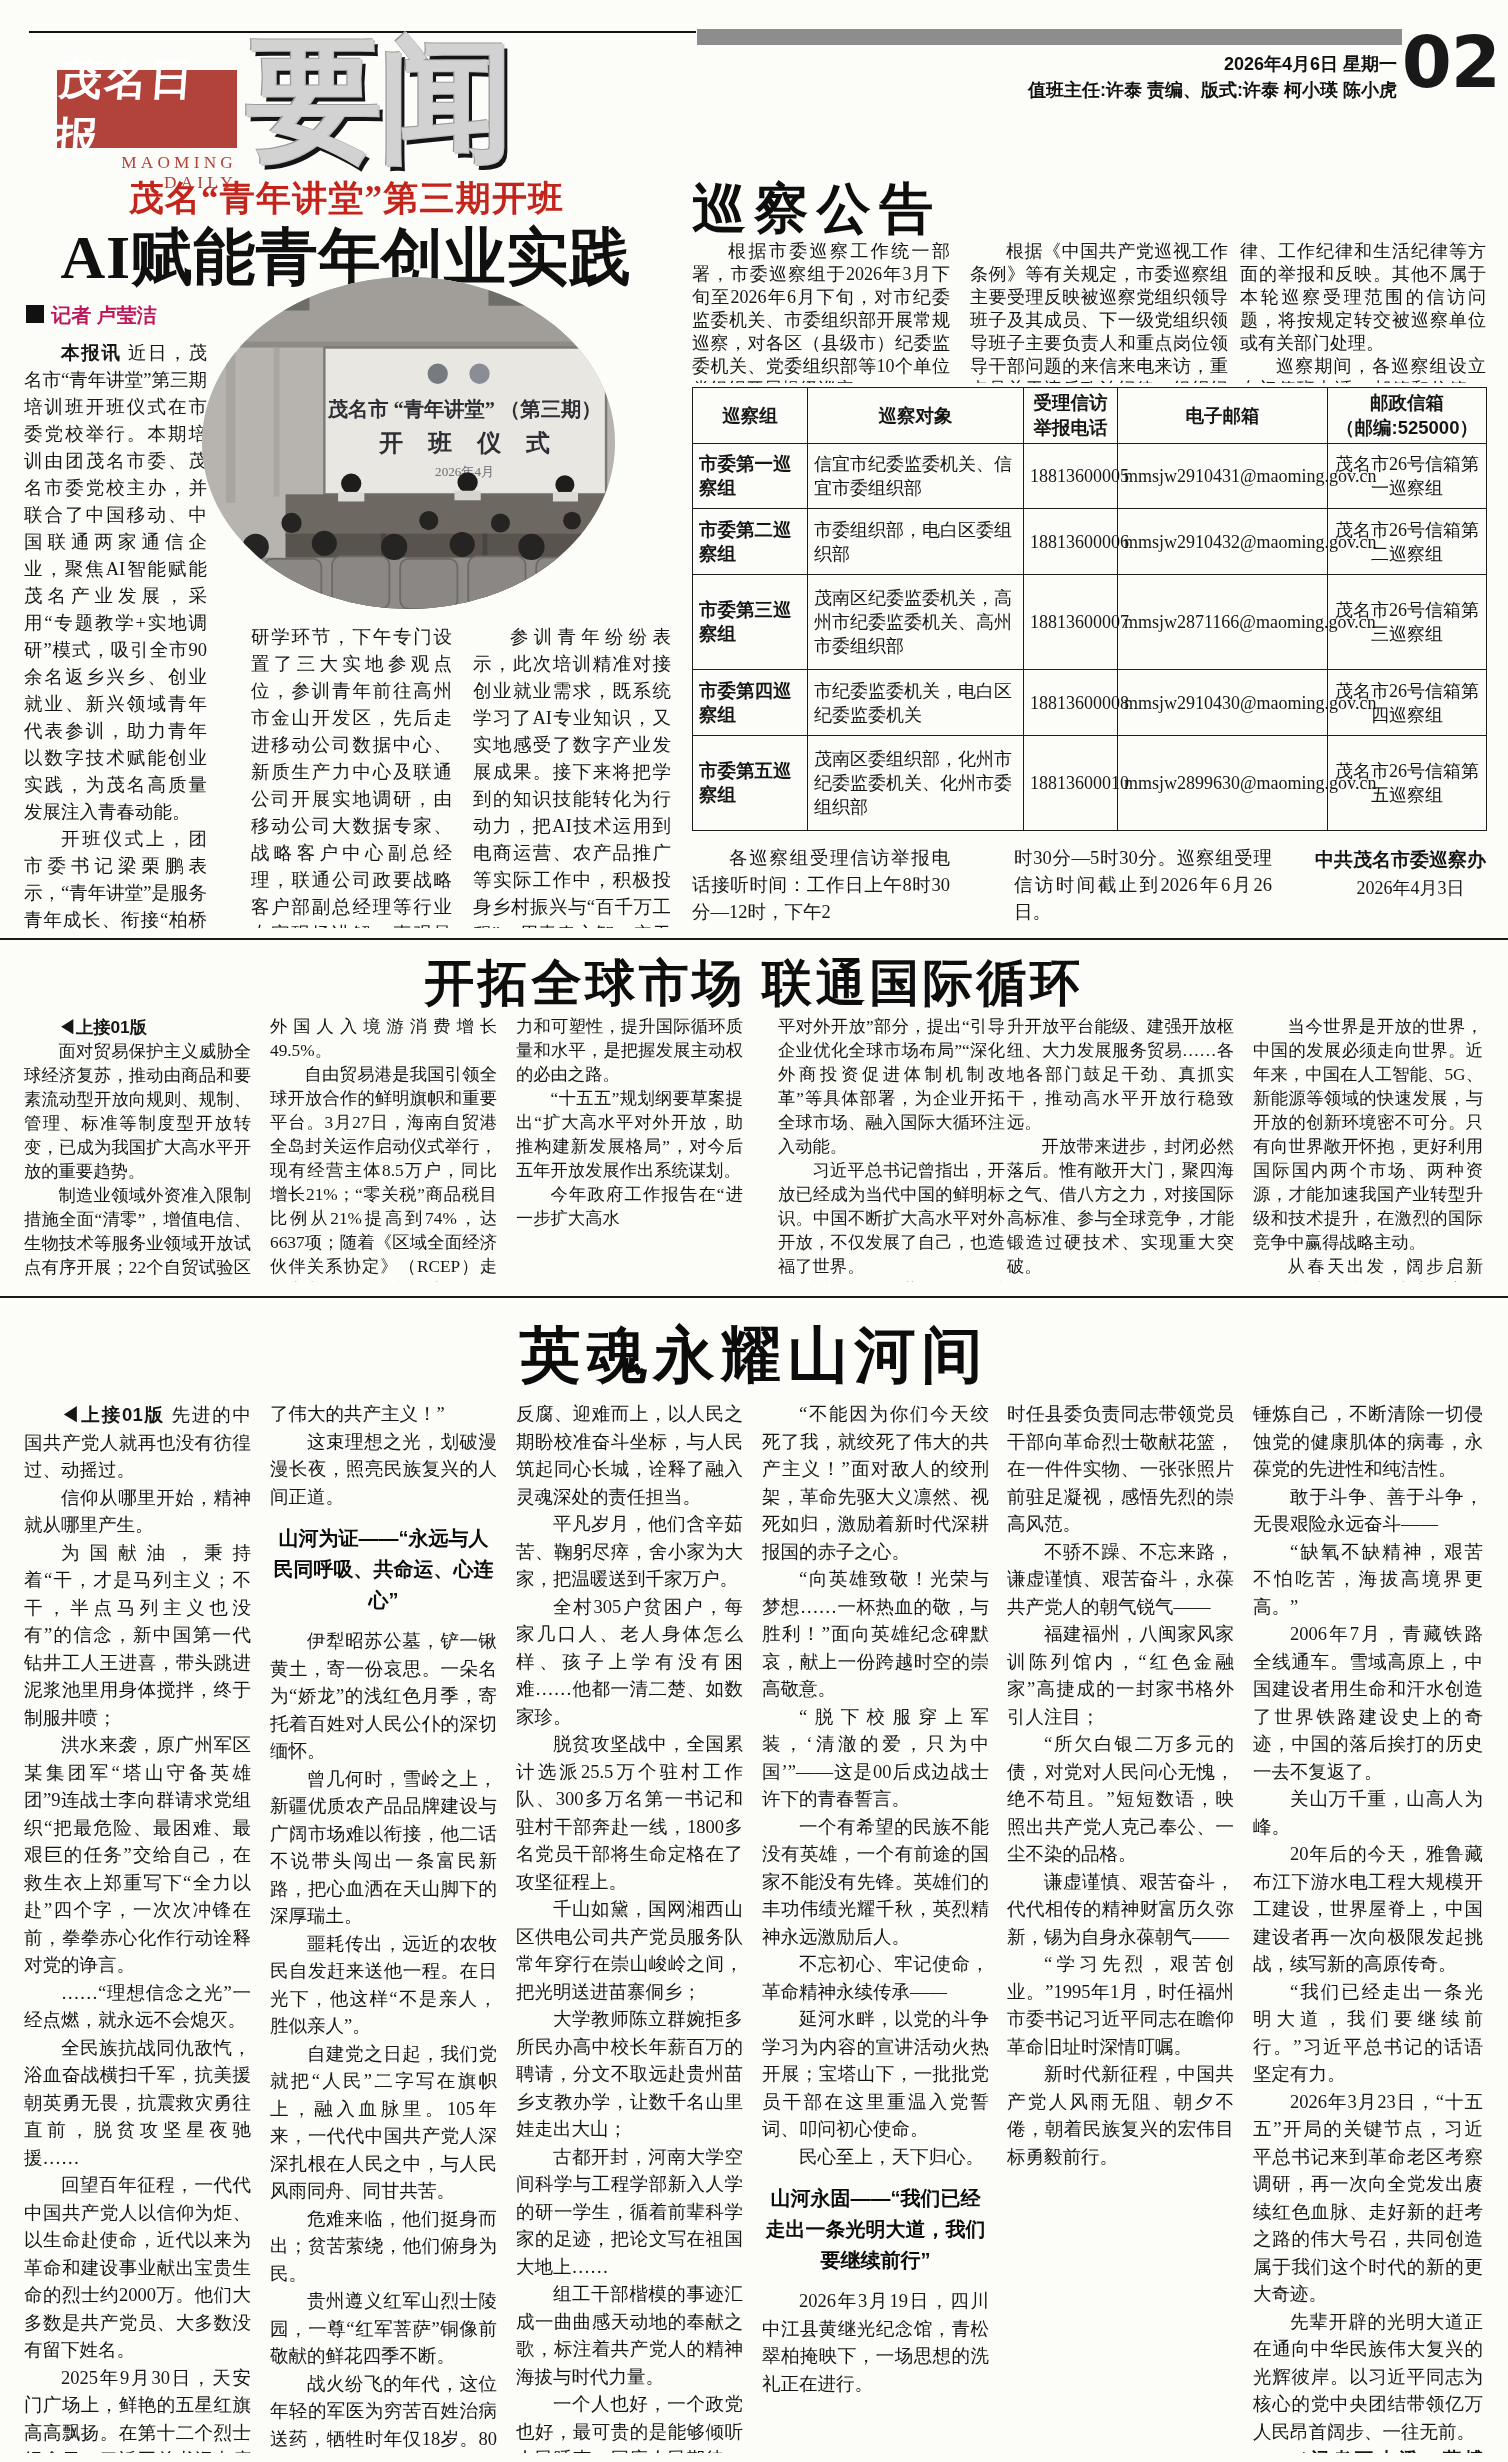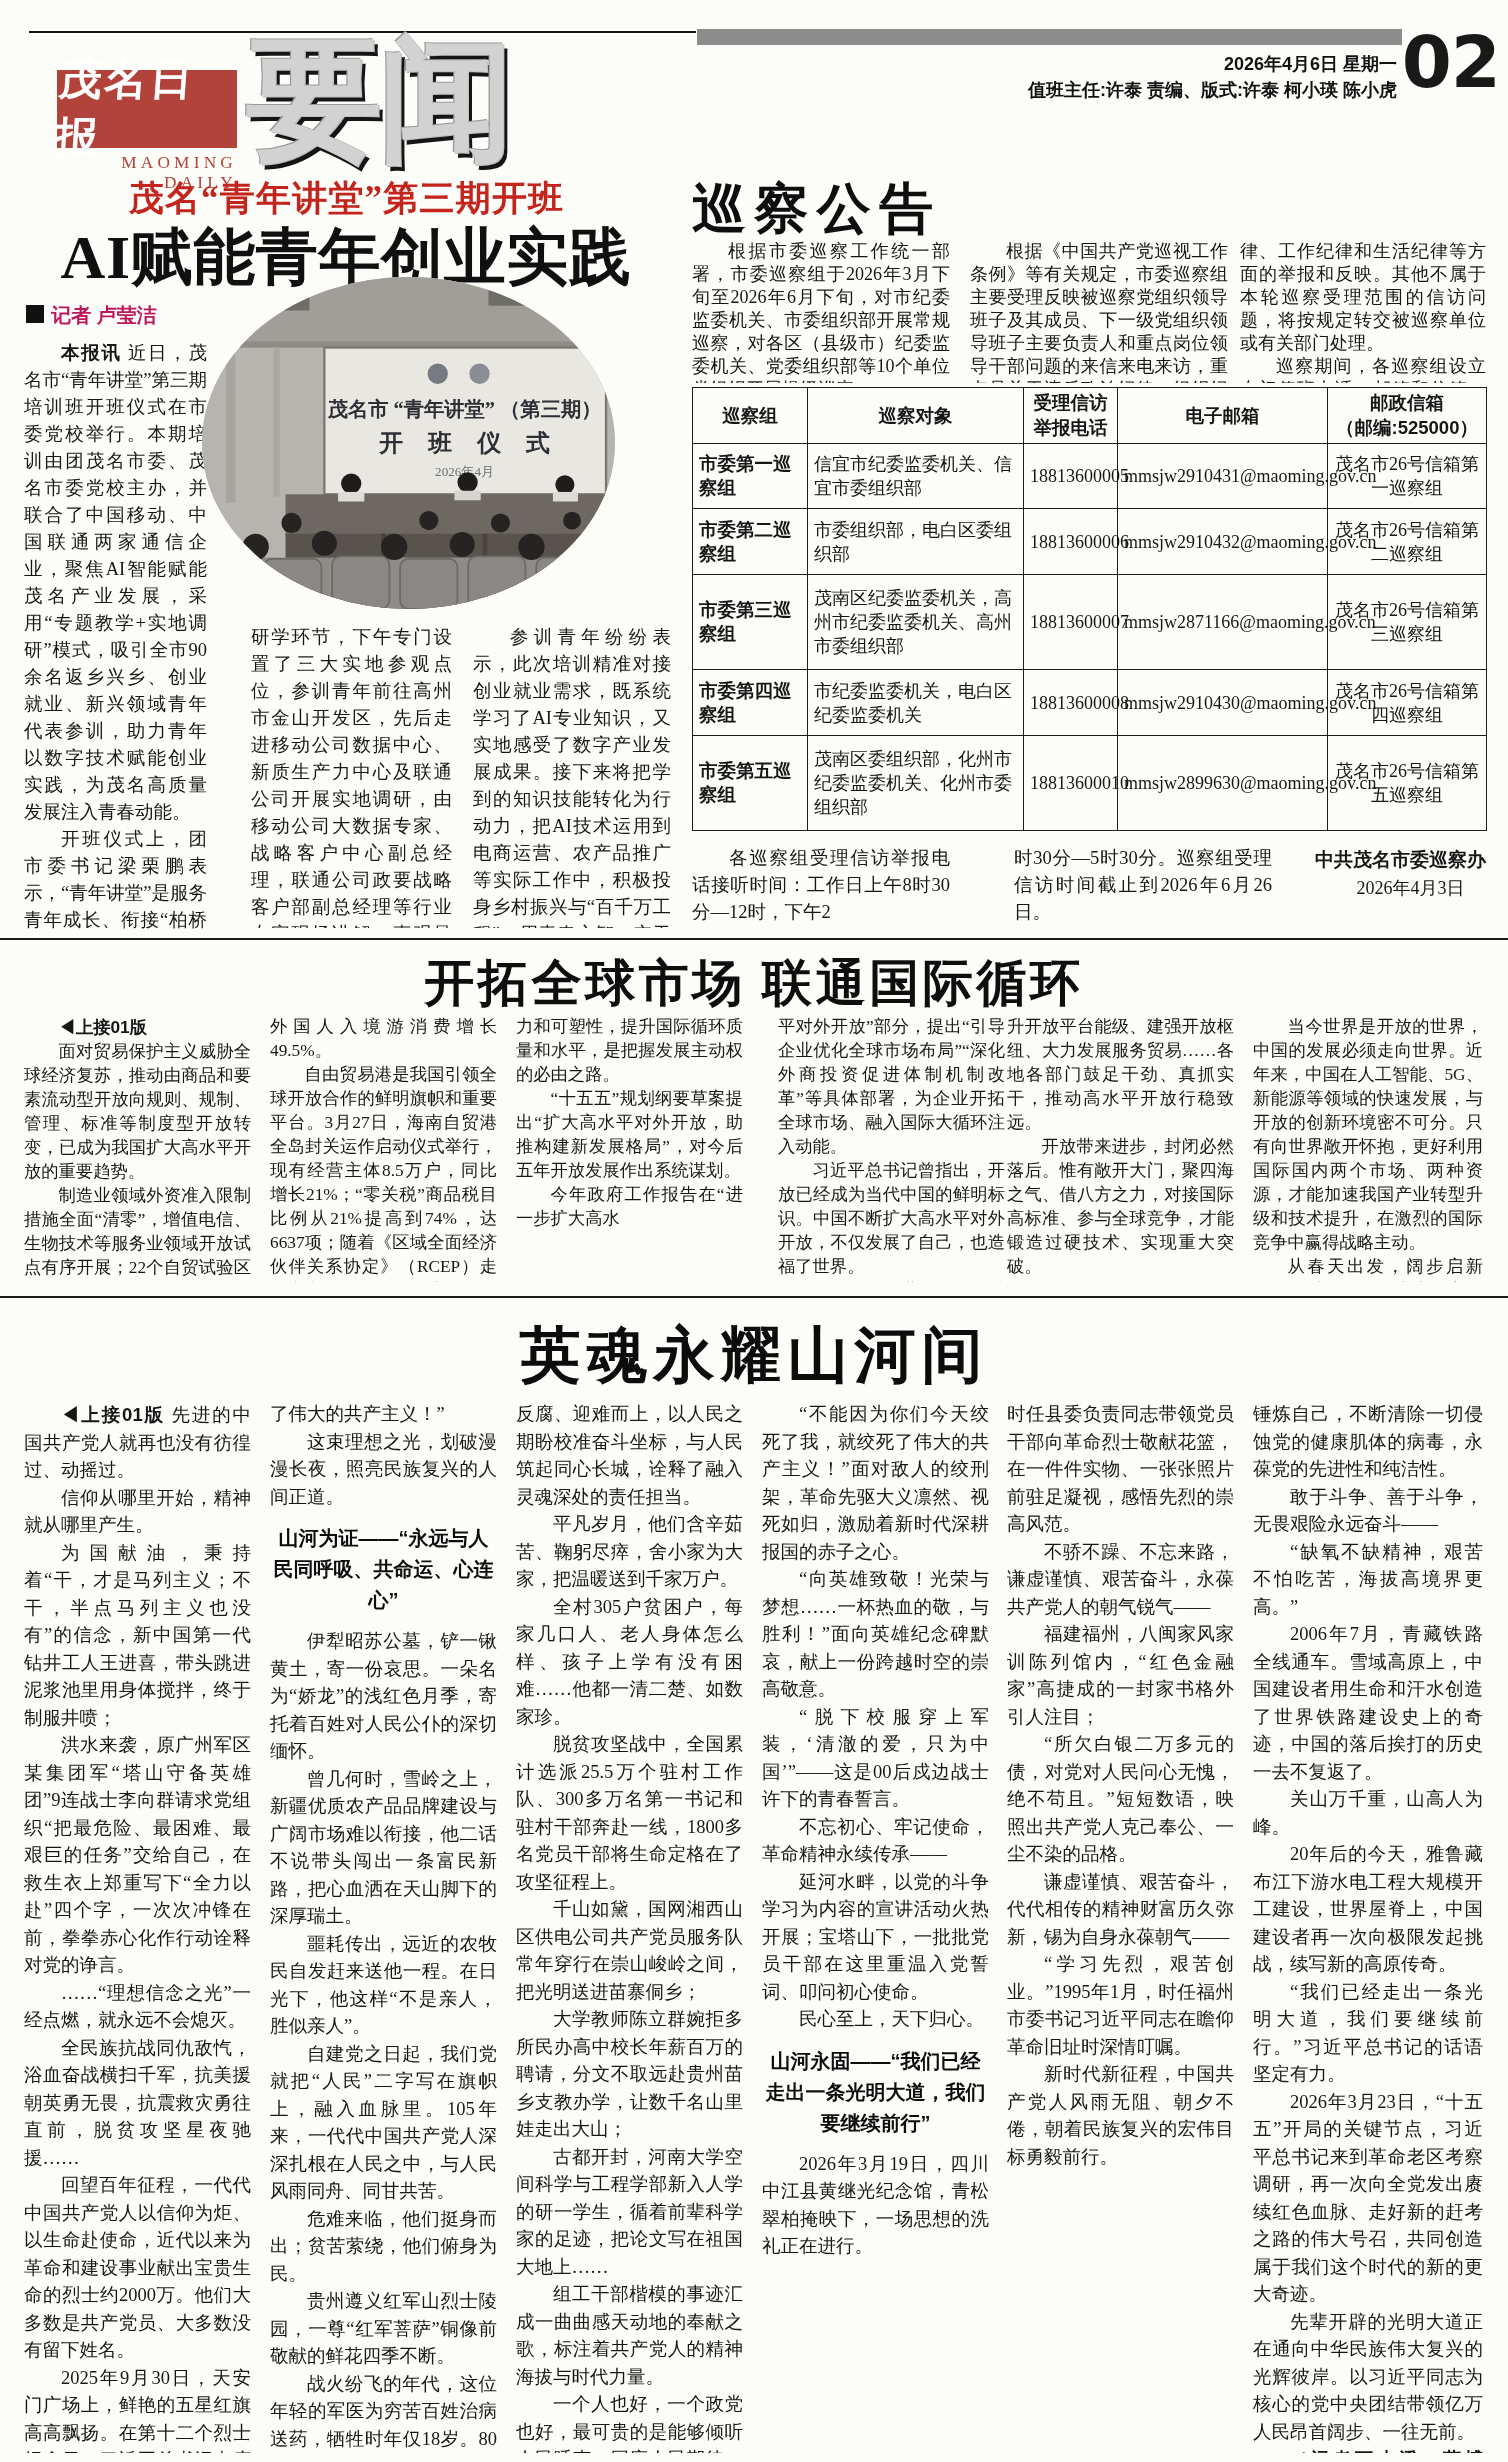--- a/index.html
+++ b/index.html
@@ -331,20 +331,21 @@
       <p>大学教师陈立群婉拒多所民办高中校长年薪百万的聘请，分文不取远赴贵州苗乡支教办学，让数千名山里娃走出大山；</p>
       <p>古都开封，河南大学空间科学与工程学部新入人学的研一学生，循着前辈科学家的足迹，把论文写在祖国大地上……</p>
       <p>组工干部楷模的事迹汇成一曲曲感天动地的奉献之歌，标注着共产党人的精神海拔与时代力量。</p>
       <p>一个人也好，一个政党也好，最可贵的是能够倾听人民呼声、回应人民期待，始终同人民想在一起、干在一起。</p>
     </div>
   <div class="abs bodytext hcol h4c">
     <div>
         <p>“不能因为你们今天绞死了我，就绞死了伟大的共产主义！”面对敌人的绞刑架，革命先驱大义凛然、视死如归，激励着新时代深耕报国的赤子之心。</p>
         <p>“向英雄致敬！光荣与梦想……一杯热血的敬，与胜利！”面向英雄纪念碑默哀，献上一份跨越时空的崇高敬意。</p>
         <p>“脱下校服穿上军装，‘清澈的爱，只为中国’”——这是00后戍边战士许下的青春誓言。</p>
+        <p>一个有希望的民族不能没有英雄，一个有前途的国家不能没有先锋。英雄们的丰功伟绩光耀千秋，英烈精神永远激励后人。</p>
         <p>不忘初心、牢记使命，革命精神永续传承——</p>
         <p>延河水畔，以党的斗争学习为内容的宣讲活动火热开展；宝塔山下，一批批党员干部在这里重温入党誓词、叩问初心使命。</p>
         <p>民心至上，天下归心。</p>
       </div>
     <h3 class="subhead">山河永固——“我们已经走出一条光明大道，我们要继续前行”</h3>
     <div>
         <p>2026年3月19日，四川中江县黄继光纪念馆，青松翠柏掩映下，一场思想的洗礼正在进行。</p>
       </div>
   </div>
   <div class="abs bodytext hcol h5c cont">

